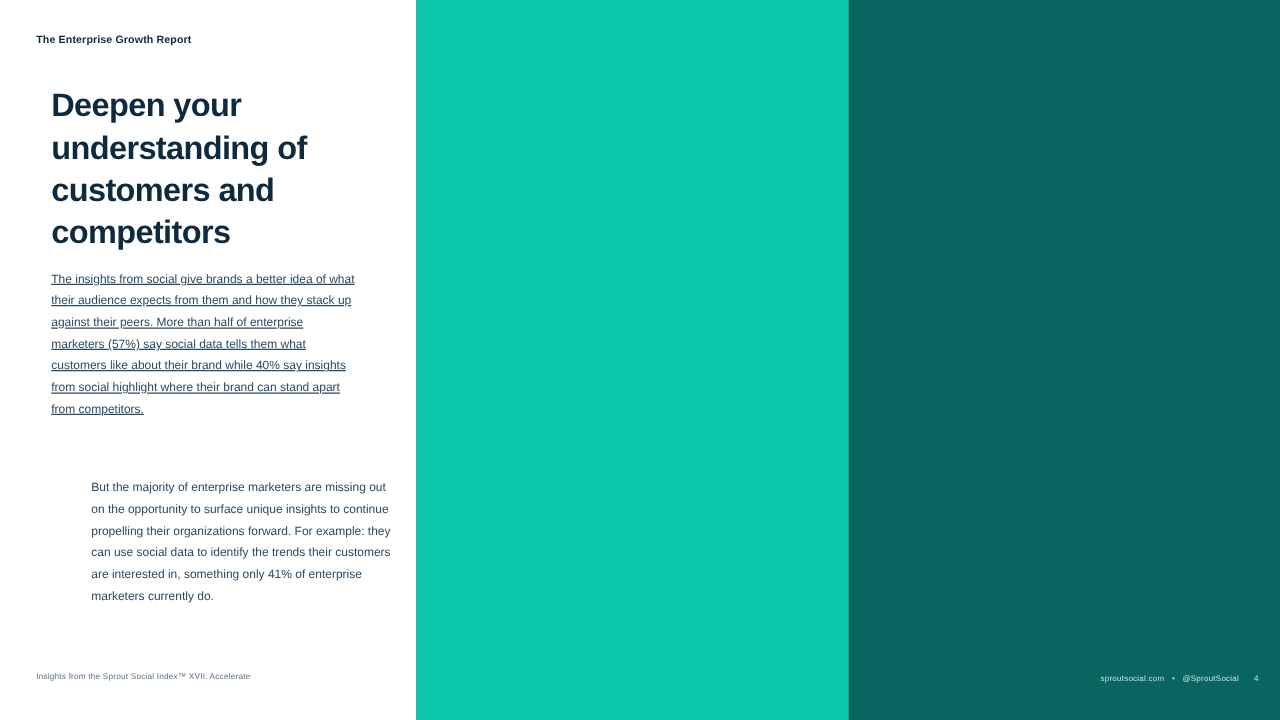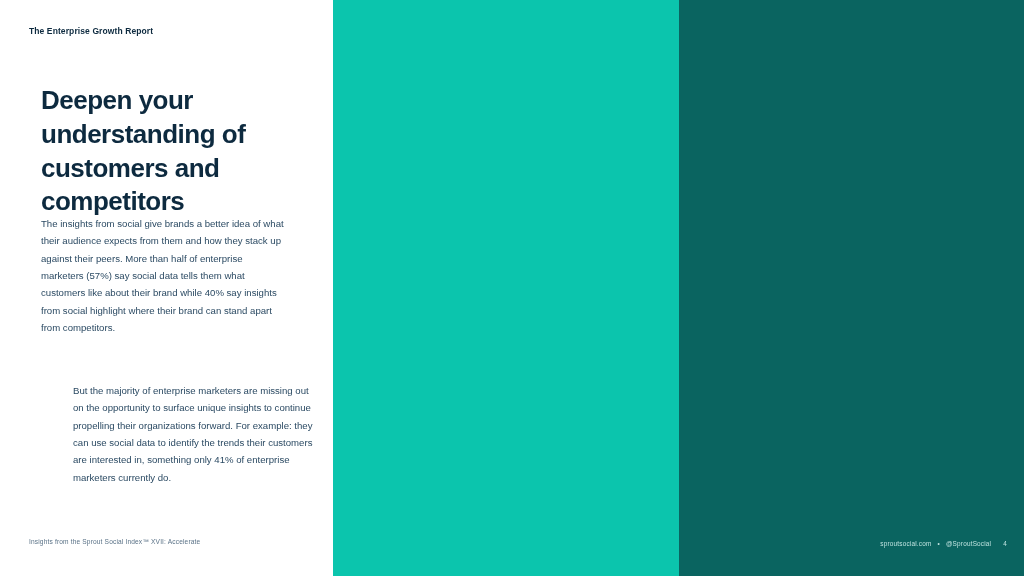--- a/index.html
+++ b/index.html
@@ -39,31 +39,30 @@
   .headline {
     position: absolute;
     left: 41px;
     top: 68px;
     width: 275px;
     font-size: 26px;
     font-weight: bold;
     line-height: 1.30;
     letter-spacing: -0.5px;
     color: #0d2a3f;
-    margin-top: 16px;
   }
   .body-copy {
     position: absolute;
     left: 41px;
     width: 244px;
     font-size: 9.6px;
     line-height: 1.82;
     color: #2b4a63;
   }
-  .body-copy.p1 { top: 205px; }
+  .body-copy.p1 { top: 205px; text-decoration: underline; }
   .body-copy.p2 { top: 372px; margin-left: 32px; }
   .footer-left {
     position: absolute;
     left: 29px;
     top: 538px;
     font-size: 6.6px;
     letter-spacing: 0.15px;
     color: #5a7287;
   }
 

